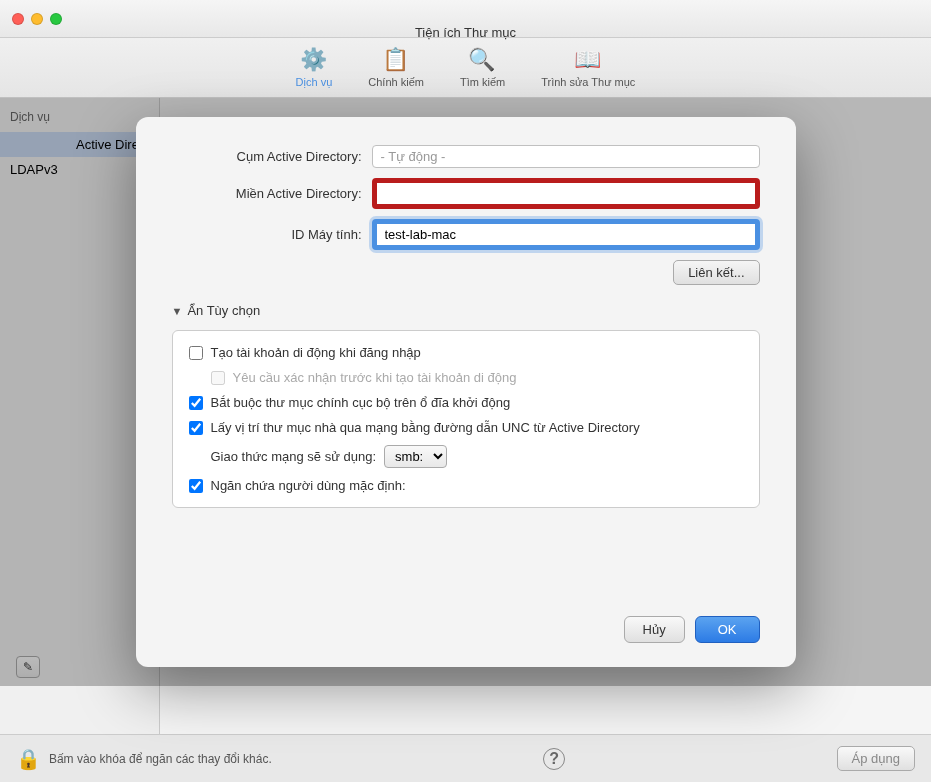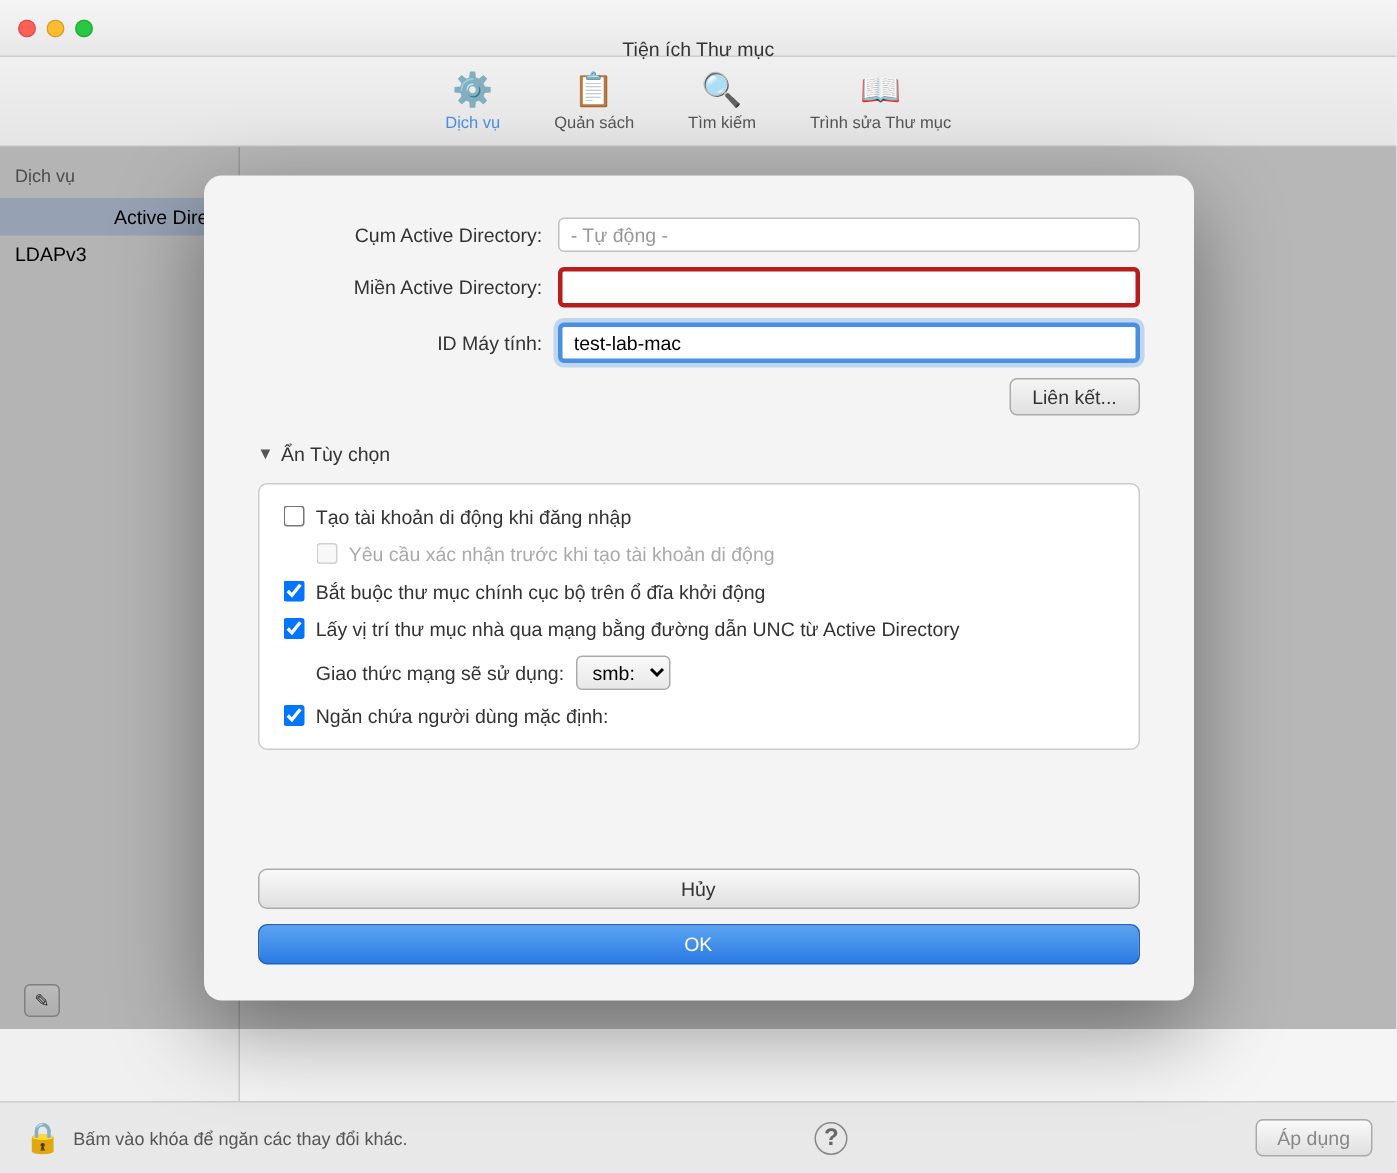--- a/index.html
+++ b/index.html
@@ -214,21 +214,21 @@
       color: #333;
       font-size: 13px;
       padding-right: 10px;
     }
     .form-field {
       flex: 1;
     }
     .form-input {
       width: 100%;
       padding: 3px 8px;
-      border: 3px solid #b91c1c;
+      border: 5px solid #b91c1c;
       border-radius: 4px;
       font-size: 13px;
       background: white;
       outline: none;
     }
     .form-placeholder {
       width: 100%;
       padding: 3px 8px;
       border: 1px solid #c0c0c0;
       border-radius: 4px;
@@ -303,21 +303,21 @@
       background: white;
       padding: 14px 16px;
       display: flex;
       flex-direction: column;
       gap: 10px;
       margin-bottom: 18px;
     }
 
     .checkbox-row {
       display: flex;
-      align-items: flex-start;
+      align-items: flex-end;
       gap: 8px;
     }
     .checkbox-row input[type="checkbox"] {
       width: 14px;
       height: 14px;
       cursor: pointer;
     }
     .checkbox-label {
       font-size: 13px;
       color: #333;
@@ -354,21 +354,20 @@
       background: white;
     }
 
     
     .modal-footer {
       display: flex;
       justify-content: flex-end;
       gap: 10px;
       margin-top: auto;
       padding-top: 10px;
-      flex-direction: column;
     }
     .btn-cancel {
       padding: 5px 18px;
       background: linear-gradient(to bottom, #f9f9f9, #e0e0e0);
       border: 1px solid #aaa;
       border-radius: 6px;
       font-size: 13px;
       cursor: pointer;
       color: #333;
     }
@@ -395,21 +394,21 @@
   <span class="title-bar-title">Tiện ích Thư mục</span>
 </div>
 
 <div class="toolbar">
   <div class="toolbar-item active">
     <span class="toolbar-icon">⚙️</span>
     <span class="toolbar-label">Dịch vụ</span>
   </div>
   <div class="toolbar-item">
     <span class="toolbar-icon">📋</span>
-    <span class="toolbar-label">Quản sách</span>
+    <span class="toolbar-label">Chính kiếm</span>
   </div>
   <div class="toolbar-item">
     <span class="toolbar-icon">🔍</span>
     <span class="toolbar-label">Tìm kiếm</span>
   </div>
   <div class="toolbar-item">
     <span class="toolbar-icon">📖</span>
     <span class="toolbar-label">Trình sửa Thư mục</span>
   </div>
 </div>

